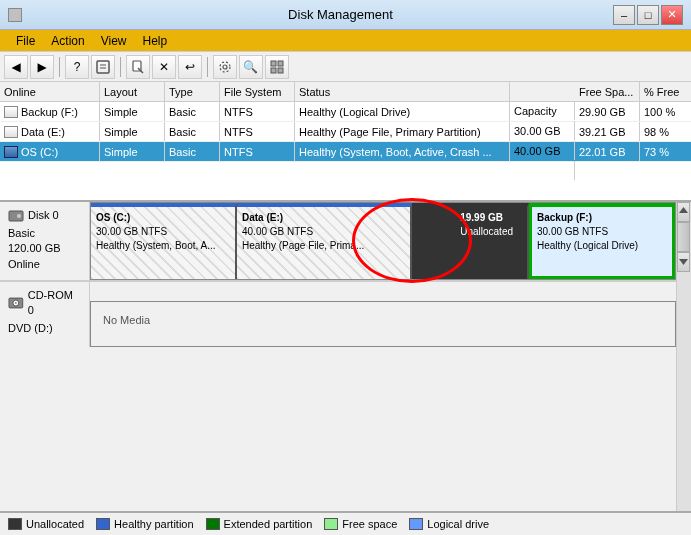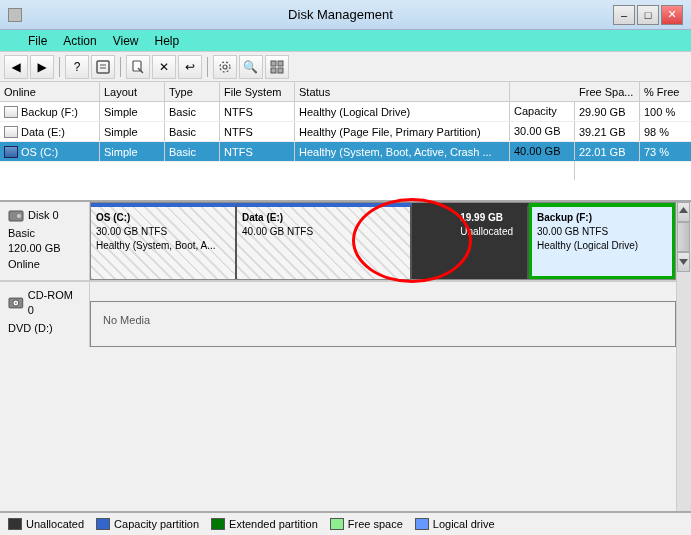--- a/index.html
+++ b/index.html
@@ -42,25 +42,25 @@
       display: flex;
       align-items: center;
       justify-content: center;
       font-size: 11px;
       color: #000;
     }
     .title-btn.close { background: linear-gradient(to bottom, #f88, #d44); color: white; }
 
     
     .menu-bar {
-      background: #5eead4;
+      background: #eab308;
       height: 22px;
       display: flex;
       align-items: center;
-      padding: 0 20px;
+      padding: 0 8px;
       border-bottom: 1px solid #ccc;
     }
     .menu-item {
       padding: 2px 8px;
       cursor: pointer;
       font-size: 12px;
     }
 
     
     .toolbar {
@@ -441,20 +441,21 @@
 
           <div class="partition part-c" style="width:25%;">
             <div class="part-title">OS (C:)</div>
             <div class="part-detail">30.00 GB NTFS</div>
             <div class="part-detail">Healthy (System, Boot, A...</div>
           </div>
 
           <div class="partition part-e" style="width:30%;">
             <div class="part-title">Data (E:)</div>
             <div class="part-detail">40.00 GB NTFS</div>
+            <div class="part-detail">Healthy (Page File, Prima...</div>
           </div>
 
           <div class="partition part-unalloc" style="width:20%;">
             <div class="part-title" style="color:white;">19.99 GB</div>
             <div class="part-detail" style="color:white;">Unallocated</div>
           </div>
 
           <div class="partition part-f" style="width:25%;">
             <div class="part-title">Backup (F:)</div>
             <div class="part-detail">30.00 GB NTFS</div>
@@ -501,21 +502,21 @@
     </div>
   </div>
 
   <div class="legend">
     <div class="legend-item">
       <div class="legend-box leg-unalloc"></div>
       <span>Unallocated</span>
     </div>
     <div class="legend-item">
       <div class="legend-box leg-primary"></div>
-      <span>Capacity partition</span>
+      <span>Healthy partition</span>
     </div>
     <div class="legend-item">
       <div class="legend-box leg-extended"></div>
       <span>Extended partition</span>
     </div>
     <div class="legend-item">
       <div class="legend-box leg-free"></div>
       <span>Free space</span>
     </div>
     <div class="legend-item">

